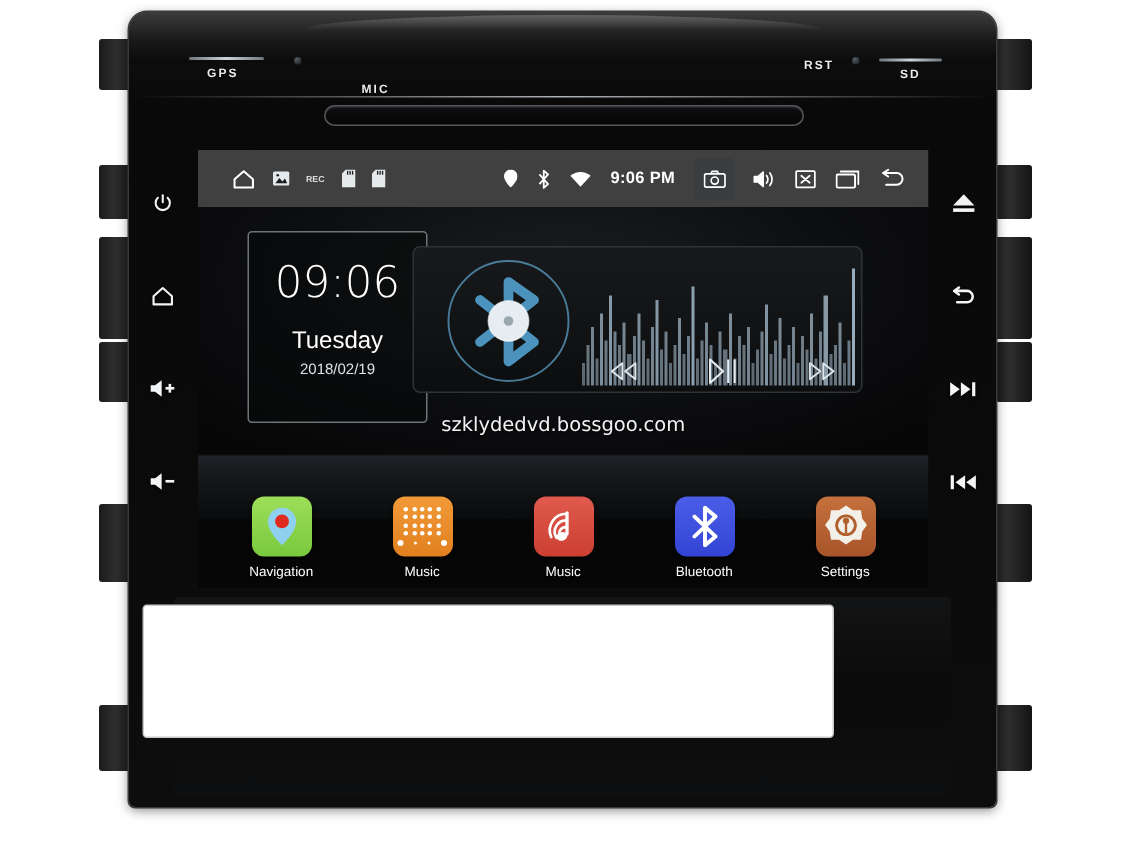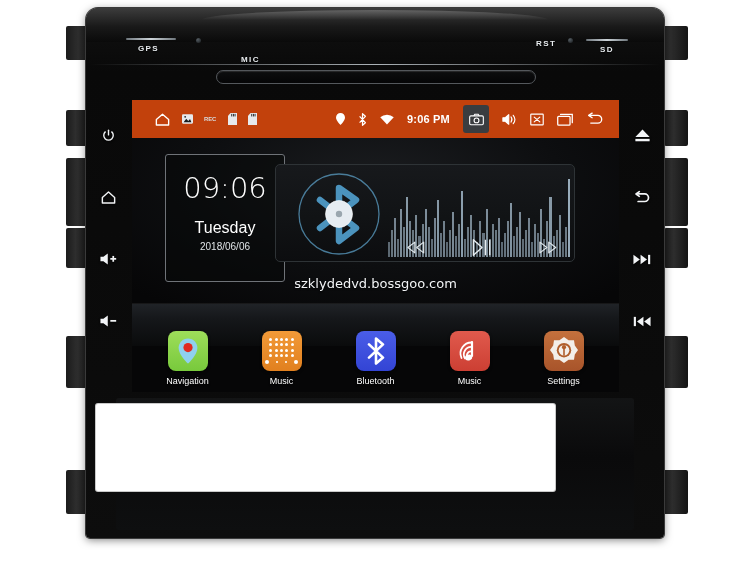--- a/index.html
+++ b/index.html
@@ -83,21 +83,21 @@
   
   #screen{
     position:absolute; left:46px; top:92px; width:487px; height:292px;
     background:#0a0a0a;
     overflow:hidden;
   }
 
   
   #statusbar{
     position:absolute; left:0; top:0; width:100%; height:38px;
-    background:#c2410c;
+    background:#404040;
     display:flex; align-items:center;
     color:#f4f6f8;
   }
   #sbLeft{ display:flex; align-items:center; gap:11px; padding-left:22px; }
   #sbRight{ display:flex; align-items:center; gap:13px; margin-left:auto; padding-right:14px; }
   .sbicon{ display:flex; align-items:center; justify-content:center; }
   .sbicon svg{ display:block; }
   #clock-text{ font-size:11px; font-weight:bold; letter-spacing:.2px; color:#fff; white-space:nowrap; }
   #cameraBtn{
     width:26px;height:28px;border-radius:3px;background:#3a3d40;
@@ -379,21 +379,21 @@
         </div>
       </div>
 
       <div id="wall">
 
         <div id="floor"></div>
 
         <div id="clockWidget">
           <div id="clock-big">09:06</div>
           <div id="clock-day">Tuesday</div>
-          <div id="clock-date">2018/06/06</div>
+          <div id="clock-date">2018/02/19</div>
         </div>
 
         <div id="musicWidget">
           <div id="btDisc">
             <svg width="90" height="90" viewBox="0 0 90 90">
               <circle cx="45" cy="45" r="40" fill="none" stroke="#5b9ec4" stroke-width="1.3" opacity=".75"></circle>
               <g fill="none" stroke="#4b93bd" stroke-width="6.5" stroke-linejoin="round" stroke-linecap="round">
                 <path d="M26 31 L62 59 L45 72 V19 L62 31 L26 59"></path>
               </g>
               <circle cx="45" cy="45" r="13.5" fill="#e6ecf1"></circle>
@@ -532,39 +532,39 @@
                     <s></s>
                     <s></s>
                     <b></b>
                   </div>
               </div>
             </div>
             <div class="applabel">Music</div>
           </div>
 
           <div class="app">
-            <div class="appicon ic-bt">
-              <svg width="20" height="28" viewBox="0 0 20 28" fill="none" stroke="#fff" stroke-width="2.6" stroke-linejoin="round" stroke-linecap="round">
-                <path d="M3 7.4 L17 20.6 L10 26.5 V1.5 L17 7.4 L3 20.6"></path>
-              </svg>
-            </div>
-            <div class="applabel">Bluetooth</div>
-          </div>
-
-          <div class="app">
             <div class="appicon ic-music">
               <svg width="28" height="28" viewBox="0 0 28 28" fill="none" stroke="#fff" stroke-width="1.8" stroke-linecap="round">
                 <path d="M5.5 21 A11 11 0 0 1 16 5.5"></path>
                 <path d="M9 21.5 A7.5 7.5 0 0 1 16 10"></path>
                 <path d="M12.6 22 A4.2 4.2 0 0 1 16 14.5"></path>
                 <path d="M16 5 V19" stroke-width="2.2"></path>
                 <ellipse cx="12.6" cy="20.6" rx="3.6" ry="2.9" fill="#fff" stroke="none" transform="rotate(-12 12.6 20.6)"></ellipse>
               </svg>
             </div>
             <div class="applabel">Music</div>
+          </div>
+
+          <div class="app">
+            <div class="appicon ic-bt">
+              <svg width="20" height="28" viewBox="0 0 20 28" fill="none" stroke="#fff" stroke-width="2.6" stroke-linejoin="round" stroke-linecap="round">
+                <path d="M3 7.4 L17 20.6 L10 26.5 V1.5 L17 7.4 L3 20.6"></path>
+              </svg>
+            </div>
+            <div class="applabel">Bluetooth</div>
           </div>
 
           <div class="app">
             <div class="appicon ic-set">
               <svg width="30" height="30" viewBox="0 0 30 30">
                 <path d="M15 1 L19.6 4.2 L25 4.2 L25.8 9.6 L29 14 L25.8 18.4 L25 23.8 L19.6 23.8 L15 27 L10.4 23.8 L5 23.8 L4.2 18.4 L1 14 L4.2 9.6 L5 4.2 L10.4 4.2 Z" fill="#f3efe9"></path>
                 <circle cx="15" cy="14.2" r="7.2" fill="#b05f2c"></circle>
                 <circle cx="15" cy="14.2" r="5.3" fill="#f3efe9"></circle>
                 <circle cx="15" cy="11.2" r="2.1" fill="#b05f2c"></circle>
                 <rect x="14.2" y="12.6" width="1.6" height="7" fill="#b05f2c"></rect>

